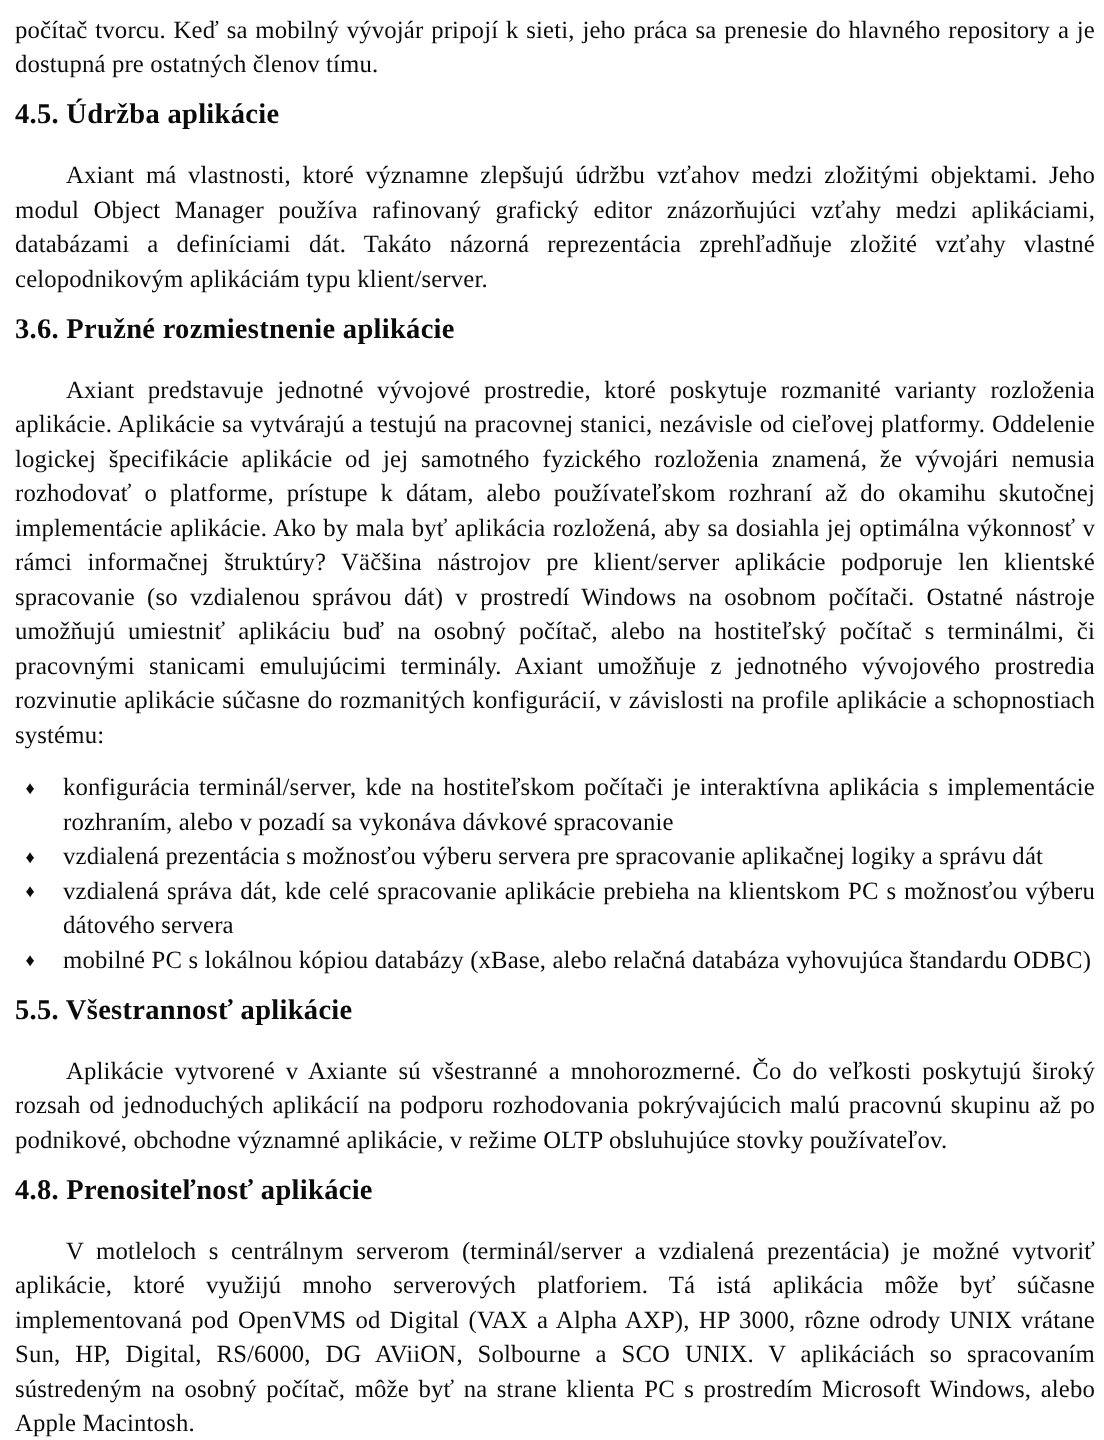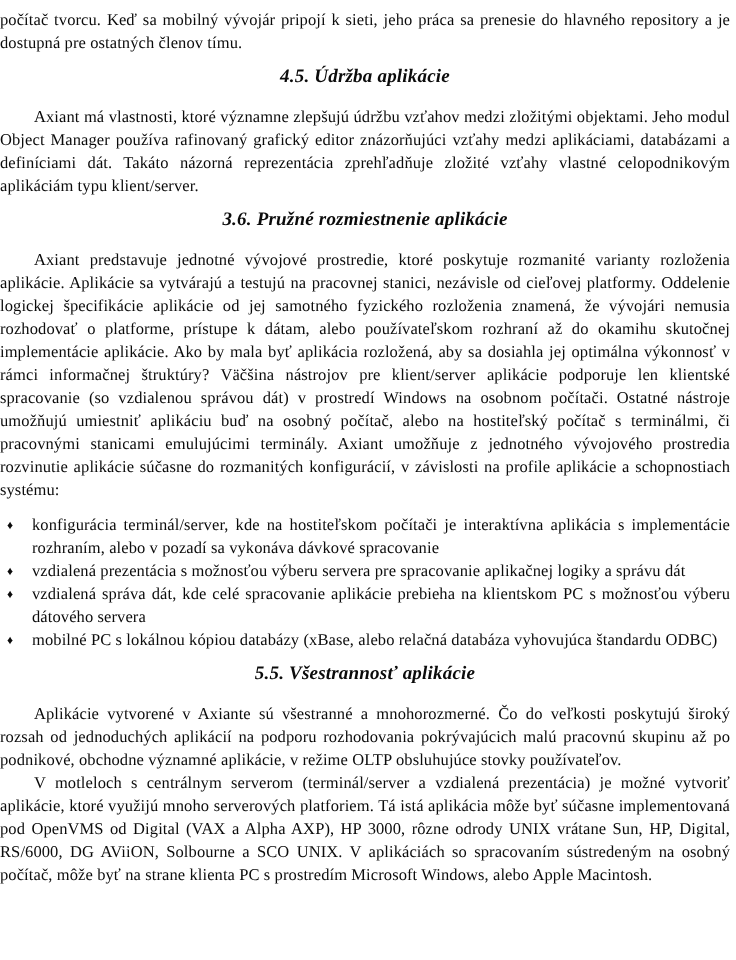--- a/index.html
+++ b/index.html
@@ -6,21 +6,21 @@
   html, body {
     margin: 0;
     padding: 0;
     background: #ffffff;
   }
   .page {
     position: relative;
     width: 736px;
     height: 960px;
     box-sizing: border-box;
-    padding: 8px 6px 0 0;
+    padding: 8px 6px 0 10px;
     background: #ffffff;
     color: #0b0b0b;
     font-family: "Liberation Serif", "DejaVu Serif", serif;
     overflow: hidden;
     
     text-rendering: geometricPrecision;
   }
   .para {
     margin: 0;
     font-size: 16.5px;
@@ -32,22 +32,21 @@
   }
   .para.no-indent {
     text-indent: 0;
   }
   h2.section-heading {
     margin: 12px 0 17px 0;
     font-size: 19px;
     line-height: 22px;
     font-weight: 700;
     letter-spacing: 0.2px;
-    text-align: center;
-    font-style: italic;
+    text-align: left;
   }
   ul.bullets {
     list-style: none;
     margin: 12px 0 12px 0;
     padding: 0;
   }
   ul.bullets li {
     position: relative;
     margin: 0;
     padding-left: 32px;
@@ -99,16 +98,17 @@
       </li>
     </ul>
   </section>
 
   <section>
     <h2 class="section-heading">5.5. Všestrannosť aplikácie</h2>
     <p class="para">Aplikácie vytvorené v Axiante sú všestranné a mnohorozmerné. Čo do veľkosti poskytujú široký rozsah od jednoduchých aplikácií na podporu rozhodovania pokrývajúcich malú pracovnú skupinu až po podnikové, obchodne významné aplikácie, v režime OLTP obsluhujúce stovky používateľov.</p>
   </section>
 
   <section>
+    <h2 class="section-heading">4.8. Prenositeľnosť aplikácie</h2>
     <p class="para">V motleloch s centrálnym serverom (terminál/server a vzdialená prezentácia) je možné vytvoriť aplikácie, ktoré využijú mnoho serverových platforiem. Tá istá aplikácia môže byť súčasne implementovaná pod OpenVMS od Digital (VAX a Alpha AXP), HP 3000, rôzne odrody UNIX vrátane Sun, HP, Digital, RS/6000, DG AViiON, Solbourne a SCO UNIX. V aplikáciách so spracovaním sústredeným na osobný počítač, môže byť na strane klienta PC s prostredím Microsoft Windows, alebo Apple Macintosh.</p>
   </section>
 
 </div>
 
 </body></html>

